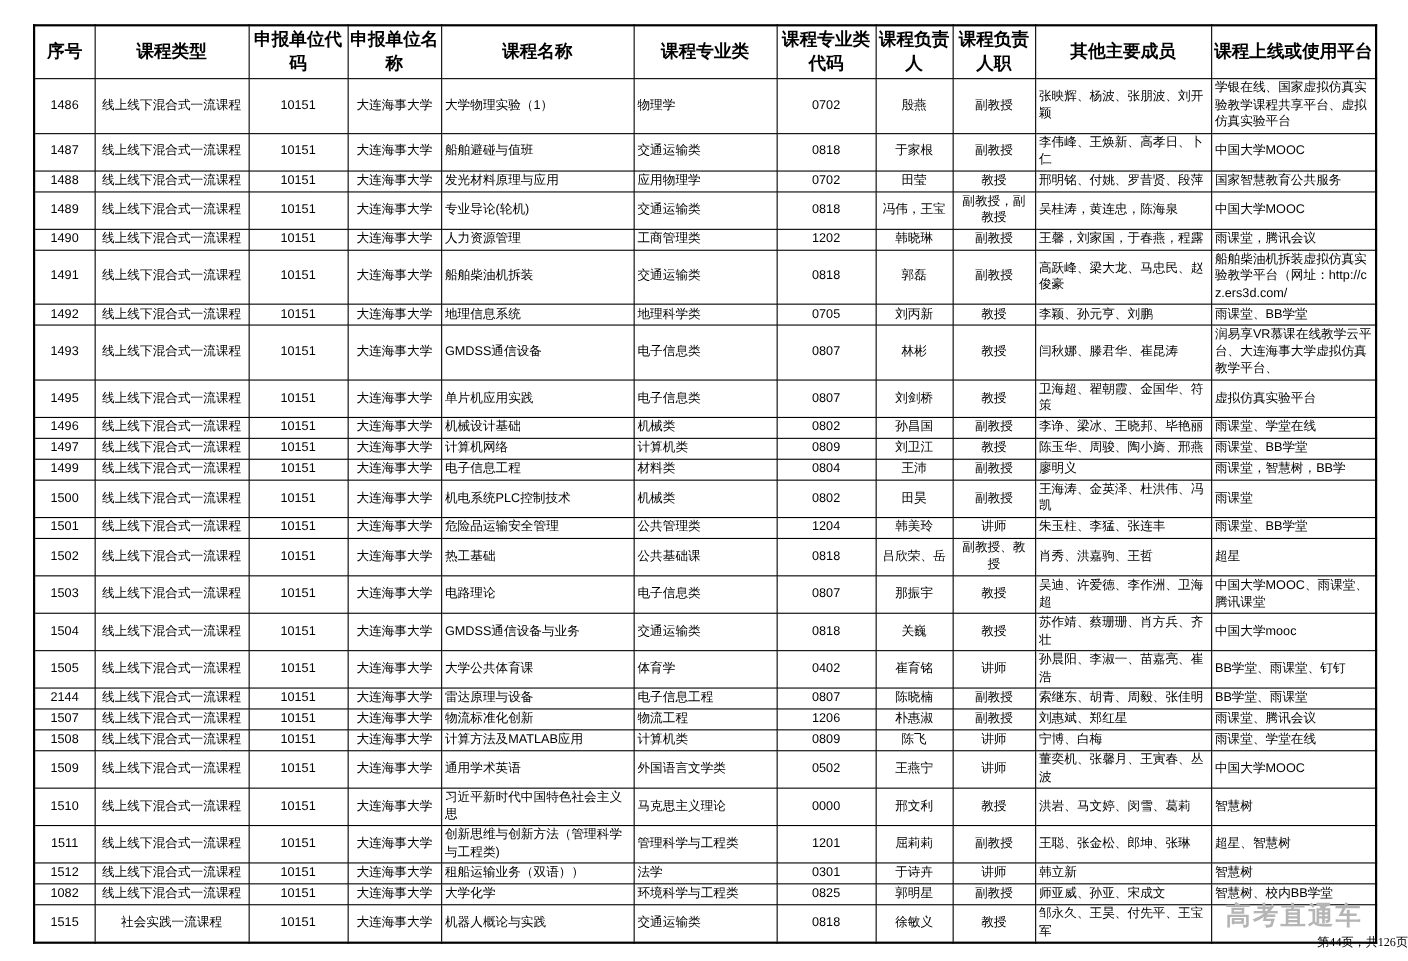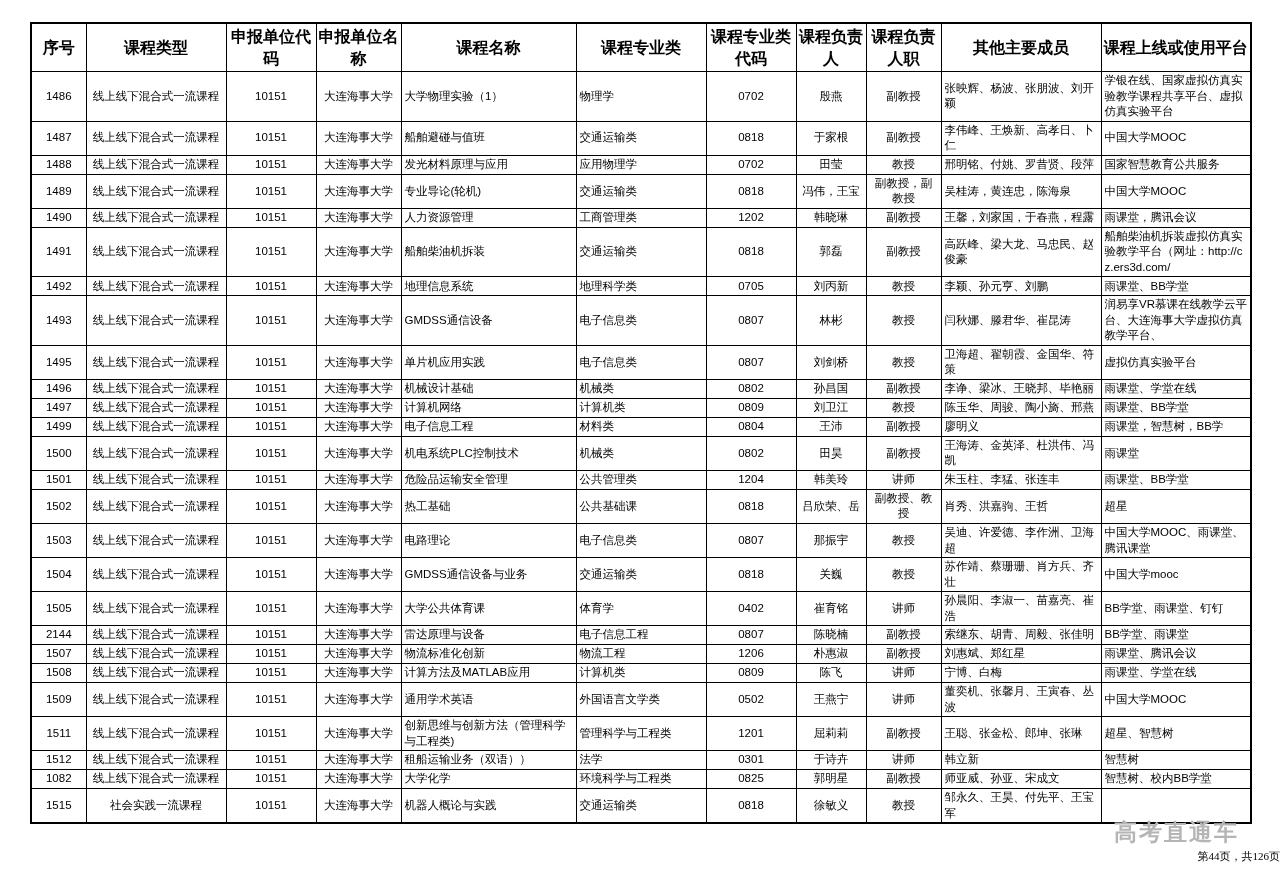--- a/index.html
+++ b/index.html
@@ -352,20 +352,33 @@
         <td class="c">大连海事大学</td>
         <td class="l">通用学术英语</td>
         <td class="l">外国语言文学类</td>
         <td class="c">0502</td>
         <td class="c">王燕宁</td>
         <td class="c">讲师</td>
         <td class="l">董奕机、张馨月、王寅春、丛波</td>
         <td class="l">中国大学MOOC</td>
       </tr>
       <tr>
+        <td class="c">1510</td>
+        <td class="c">线上线下混合式一流课程</td>
+        <td class="c">10151</td>
+        <td class="c">大连海事大学</td>
+        <td class="l">习近平新时代中国特色社会主义思</td>
+        <td class="l">马克思主义理论</td>
+        <td class="c">0000</td>
+        <td class="c">邢文利</td>
+        <td class="c">教授</td>
+        <td class="l">洪岩、马文婷、闵雪、葛莉</td>
+        <td class="l">智慧树</td>
+      </tr>
+      <tr>
         <td class="c">1511</td>
         <td class="c">线上线下混合式一流课程</td>
         <td class="c">10151</td>
         <td class="c">大连海事大学</td>
         <td class="l">创新思维与创新方法（管理科学与工程类)</td>
         <td class="l">管理科学与工程类</td>
         <td class="c">1201</td>
         <td class="c">屈莉莉</td>
         <td class="c">副教授</td>
         <td class="l">王聪、张金松、郎坤、张琳</td>

